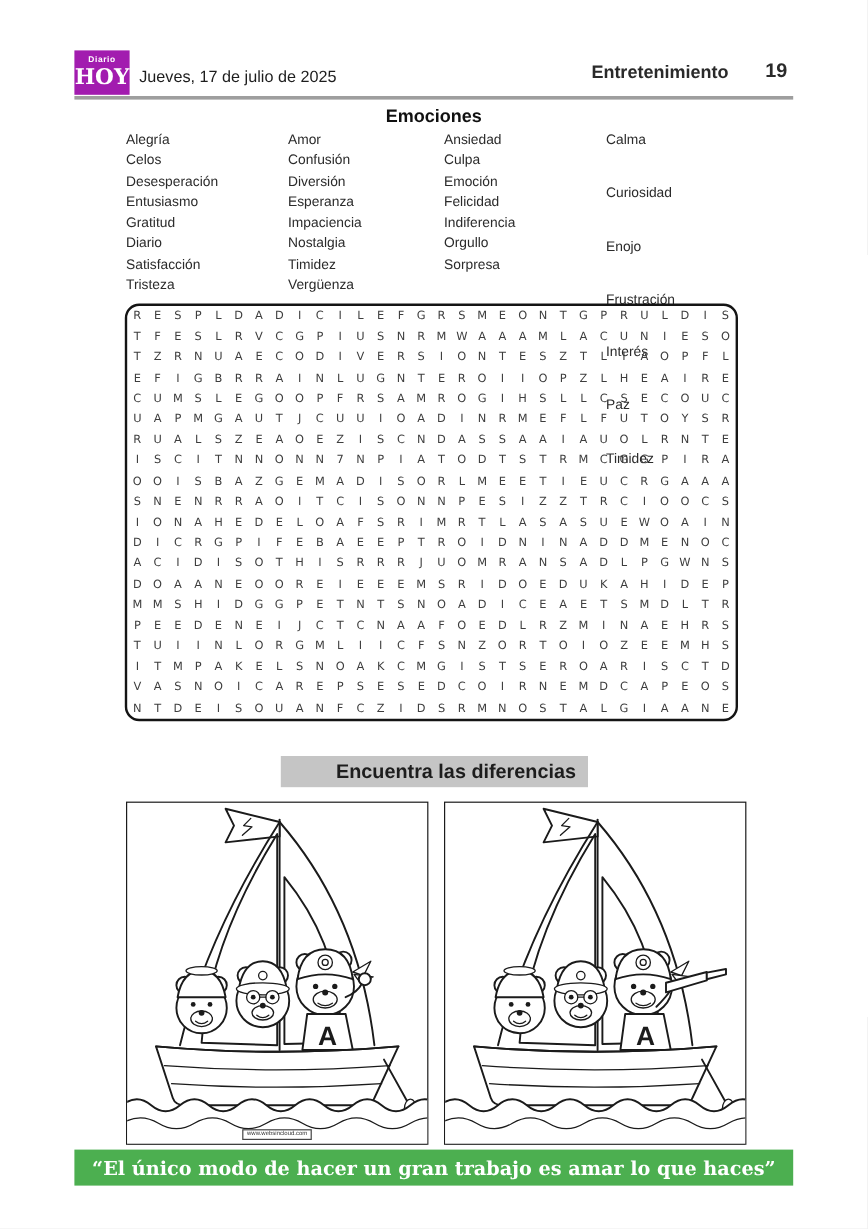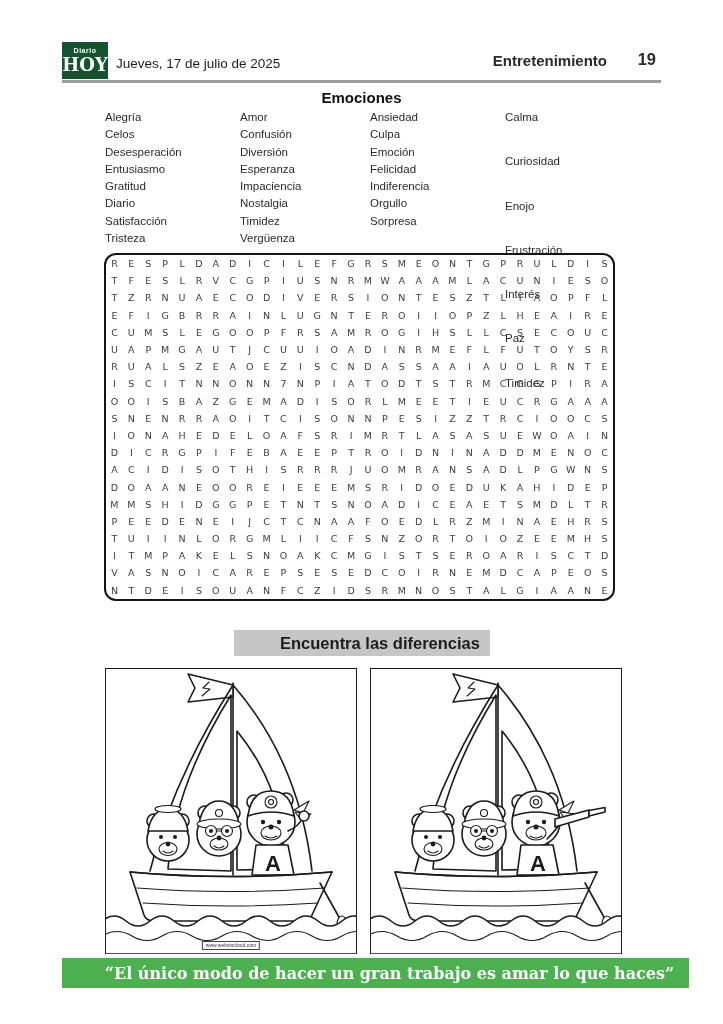--- a/index.html
+++ b/index.html
@@ -54,33 +54,33 @@
   .img-box.right{left:370px;}
   .img-box svg{display:block;width:100%;height:100%;}
   .watermark{
     position:absolute;left:50%;transform:translateX(-50%);bottom:3px;
     border:1px solid #444;background:#fff;color:#333;
     font-size:5px;line-height:7px;padding:0 3px;white-space:nowrap;
   }
   
   .quote-bar{
     position:absolute;left:62px;top:958px;width:599px;height:30px;
-    background:#4caf50;display:flex;align-items:center;justify-content:center;padding-left:28px;
+    background:#4caf50;display:flex;align-items:center;justify-content:center;
   }
   .quote-text{
     font-family:"DejaVu Serif",serif;font-weight:bold;font-size:16px;color:#ffffff;
     white-space:nowrap;
   }
 </style>
 </head>
 <body>
 
 <div class="page">
 
-  <div class="logo" style="background: #14532d;">
+  <div class="logo" style="background: #a21caf;">
     <div class="logo-top">Diario</div>
     <div class="logo-main">HOY</div>
   </div>
   <div class="date-text">Jueves, 17 de julio de 2025</div>
   <div class="section-title">Entretenimiento</div>
   <div class="page-number">19</div>
   <div class="header-rule" style="background: rgb(158, 158, 158);"></div>
 
   <div class="ws-title">Emociones</div>
   <div class="word-list">

